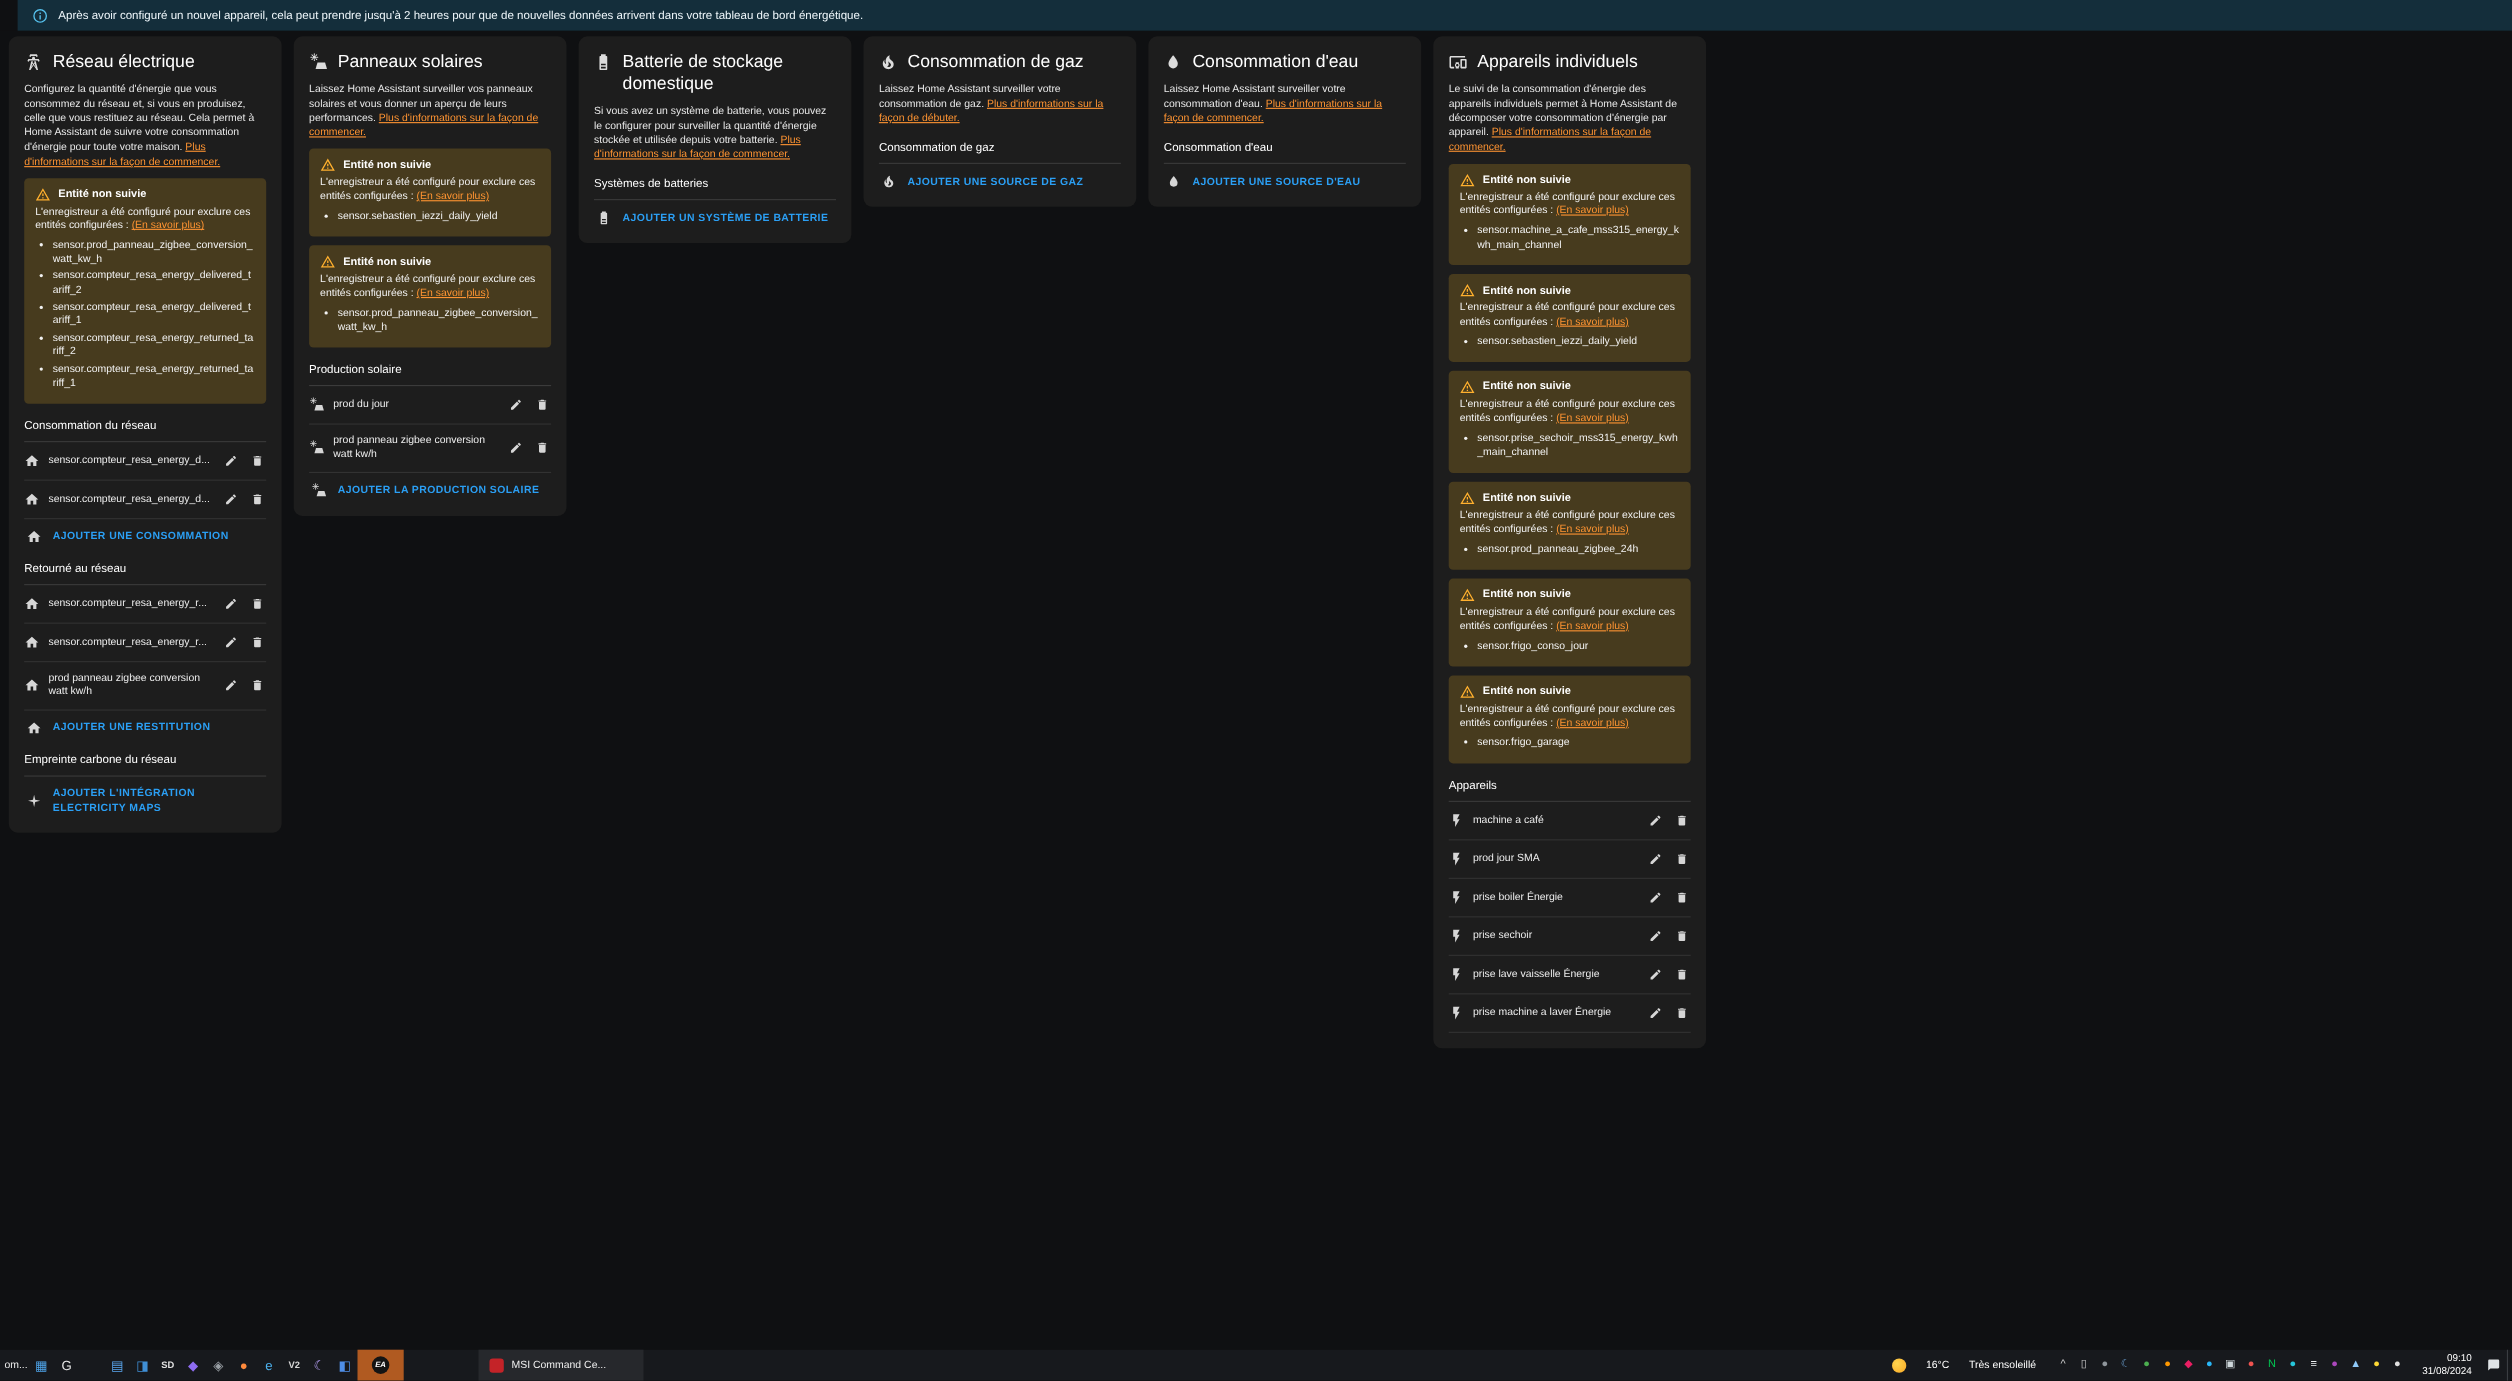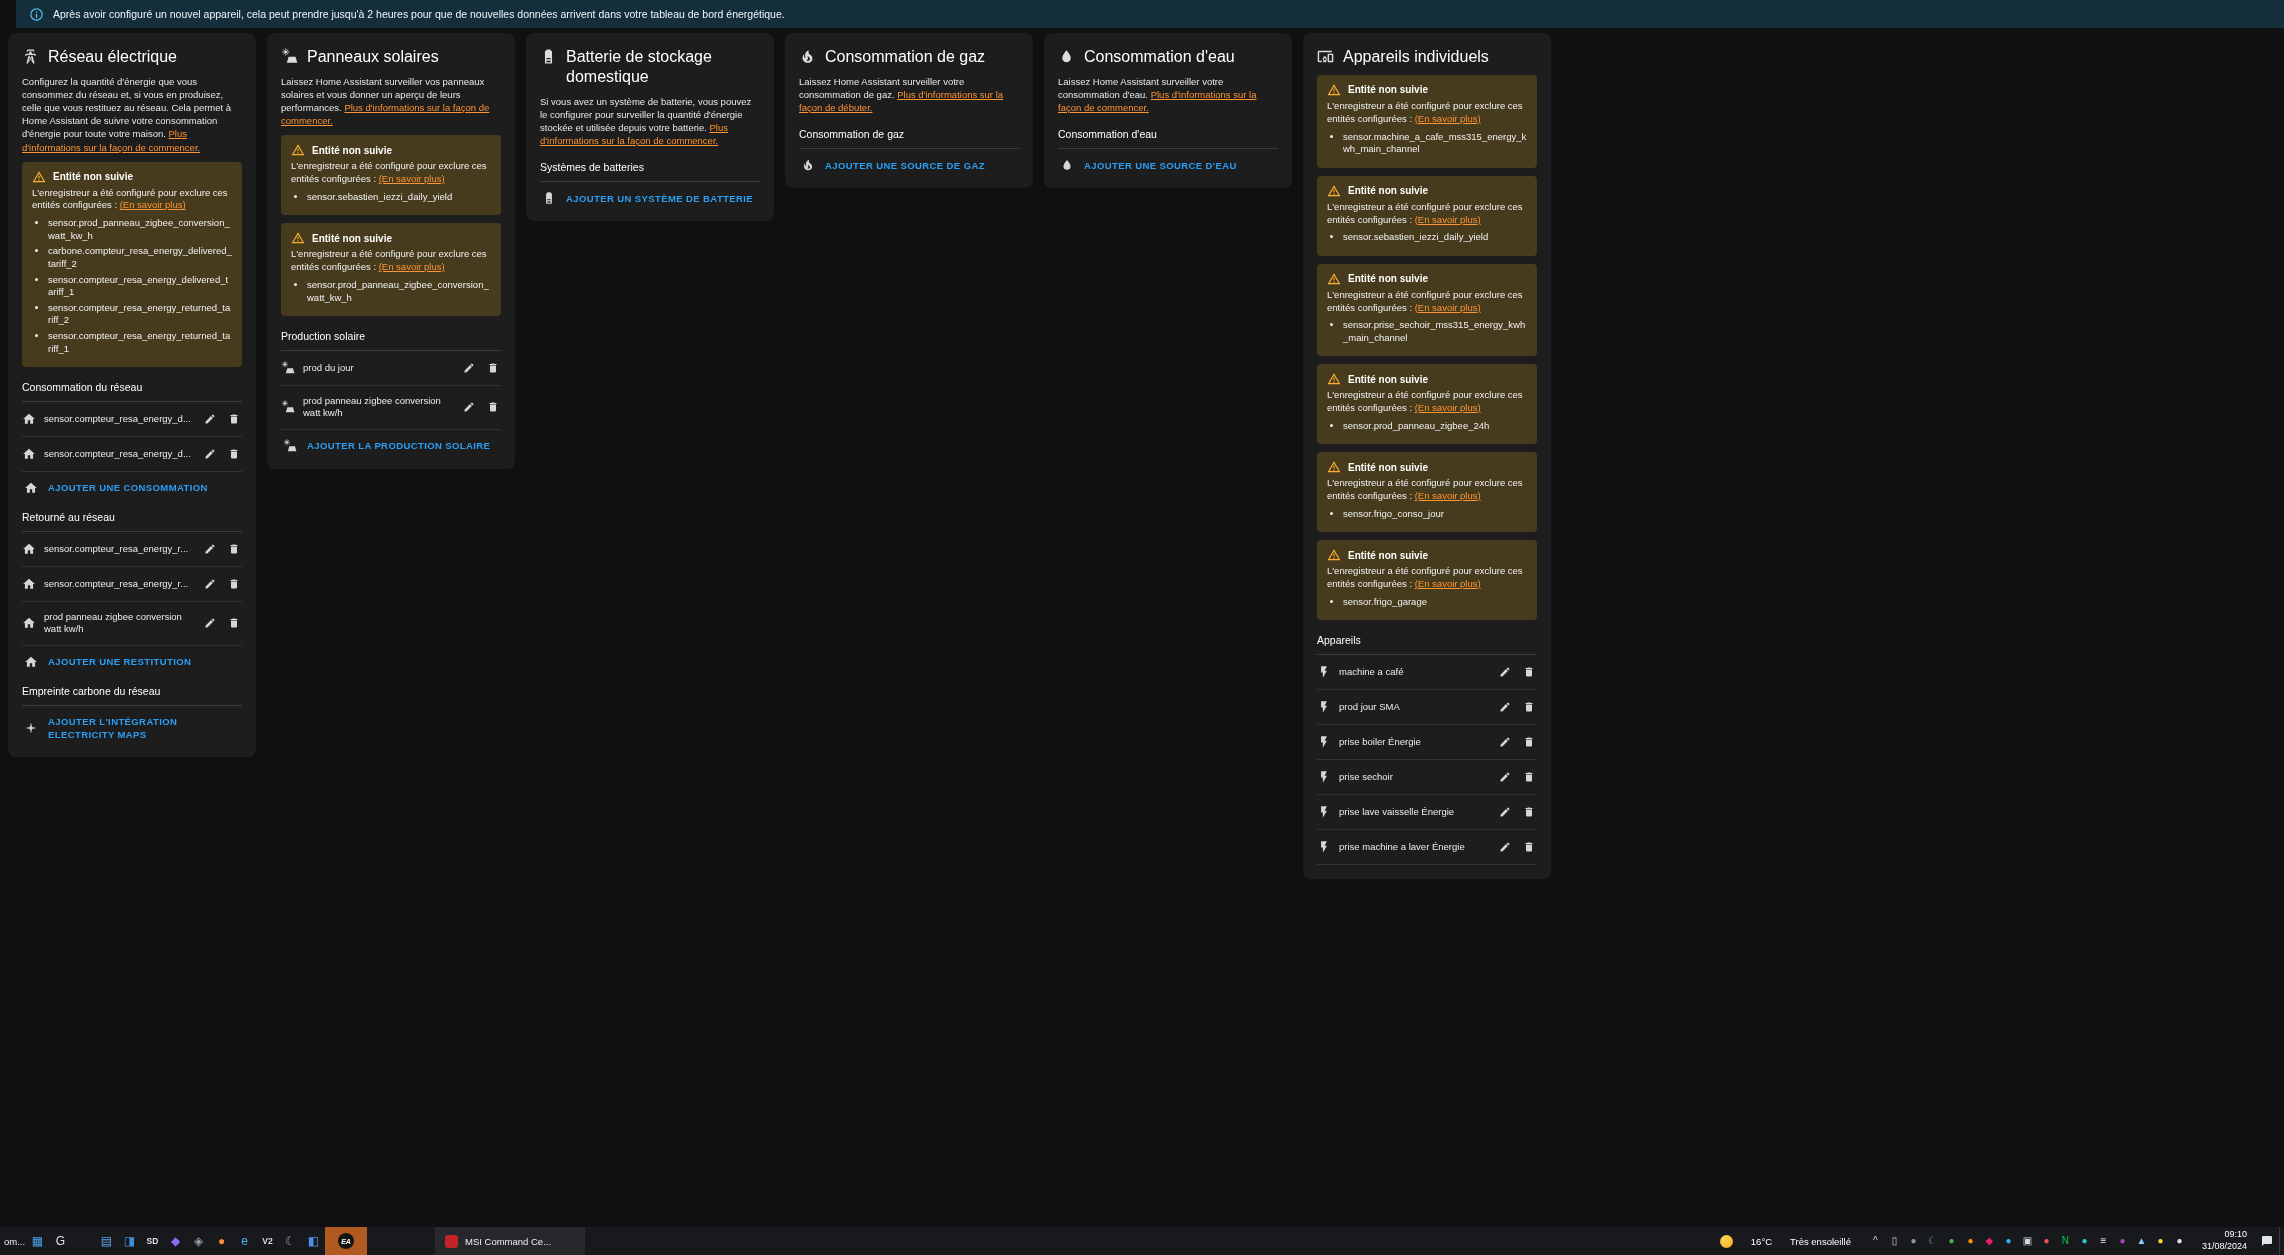--- a/index.html
+++ b/index.html
@@ -108,21 +108,21 @@
           <span class="icon">
             <svg viewBox="0 0 24 24" width="14" height="14" fill="currentColor">
               <path d="M12,2L1,21H23M12,6L19.53,19H4.47M11,10V14H13V10M11,16V18H13V16Z"></path>
             </svg>
           </span>
           <span>Entité non suivie</span>
         </div>
         <div class="warn-body"><span>L'enregistreur a été configuré pour exclure ces entités configurées : </span><a class="link">(En savoir plus)</a></div>
         <ul class="warn-list">
           <li>sensor.prod_panneau_zigbee_conversion_watt_kw_h</li>
-          <li>carbone.compteur_resa_energy_delivered_tariff_2</li>
+          <li>sensor.compteur_resa_energy_delivered_tariff_2</li>
           <li>sensor.compteur_resa_energy_delivered_tariff_1</li>
           <li>sensor.compteur_resa_energy_returned_tariff_2</li>
           <li>sensor.compteur_resa_energy_returned_tariff_1</li>
         </ul>
       </div>
       <h3 class="sec-title">Consommation du réseau</h3>
       <div class="row">
         <span class="icon">
           <svg viewBox="0 0 24 24" width="14" height="14" fill="currentColor">
             <path d="M10,20V14H14V20H19V12H22L12,3L2,12H5V20H10Z"></path>
@@ -429,20 +429,21 @@
     </section>
     <section class="card">
       <h2 class="card-title">
         <span class="icon">
           <svg viewBox="0 0 24 24" width="17" height="17" fill="currentColor">
             <path d="M3,6H21V4H3C1.89,4 1,4.89 1,6V18A2,2 0 0,0 3,20H7V18H3V6M13,12H9V13.78C8.39,14.33 8,15.11 8,16C8,16.89 8.39,17.67 9,18.22V20H13V18.22C13.61,17.67 14,16.88 14,16C14,15.12 13.61,14.33 13,13.78V12M11,17.5C10.17,17.5 9.5,16.83 9.5,16C9.5,15.17 10.17,14.5 11,14.5C11.83,14.5 12.5,15.17 12.5,16C12.5,16.83 11.83,17.5 11,17.5M22,8H16C15.5,8 15,8.5 15,9V19C15,19.5 15.5,20 16,20H22C22.5,20 23,19.5 23,19V9C23,8.5 22.5,8 22,8M21,18H17V10H21V18Z"></path>
           </svg>
         </span>
         <span>Appareils individuels</span>
       </h2>
+      <p class="desc"><span>Le suivi de la consommation d'énergie des appareils individuels permet à Home Assistant de décomposer votre consommation d'énergie par appareil.</span> <a class="link">Plus d'informations sur la façon de commencer.</a></p>
       <div class="warn">
         <div class="warn-head">
           <span class="icon">
             <svg viewBox="0 0 24 24" width="14" height="14" fill="currentColor">
               <path d="M12,2L1,21H23M12,6L19.53,19H4.47M11,10V14H13V10M11,16V18H13V16Z"></path>
             </svg>
           </span>
           <span>Entité non suivie</span>
         </div>
         <div class="warn-body"><span>L'enregistreur a été configuré pour exclure ces entités configurées : </span><a class="link">(En savoir plus)</a></div>

